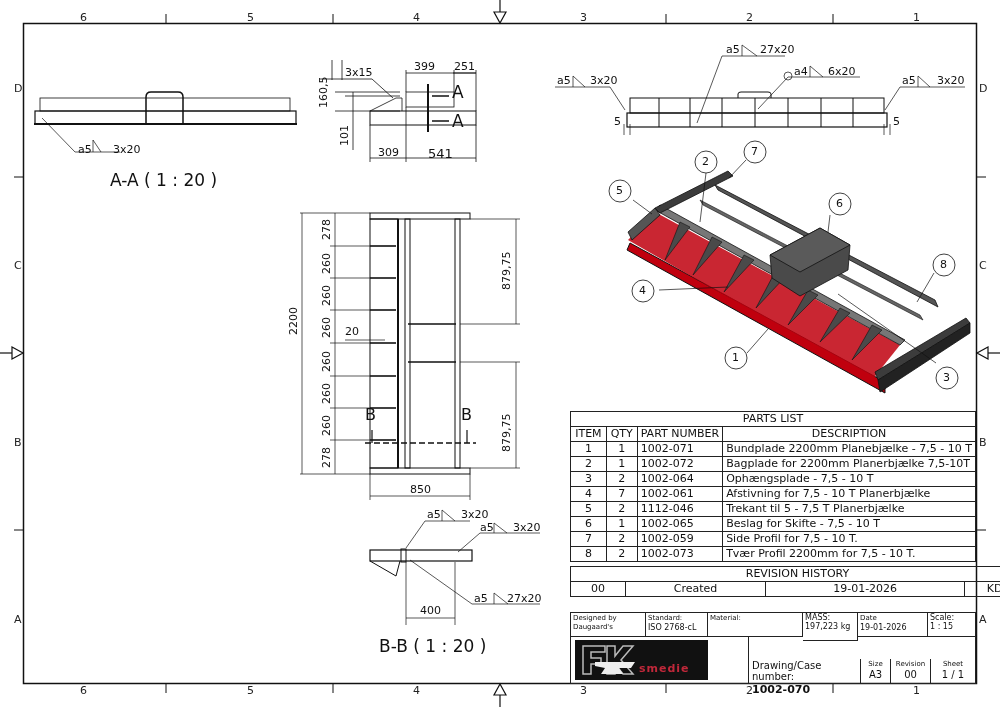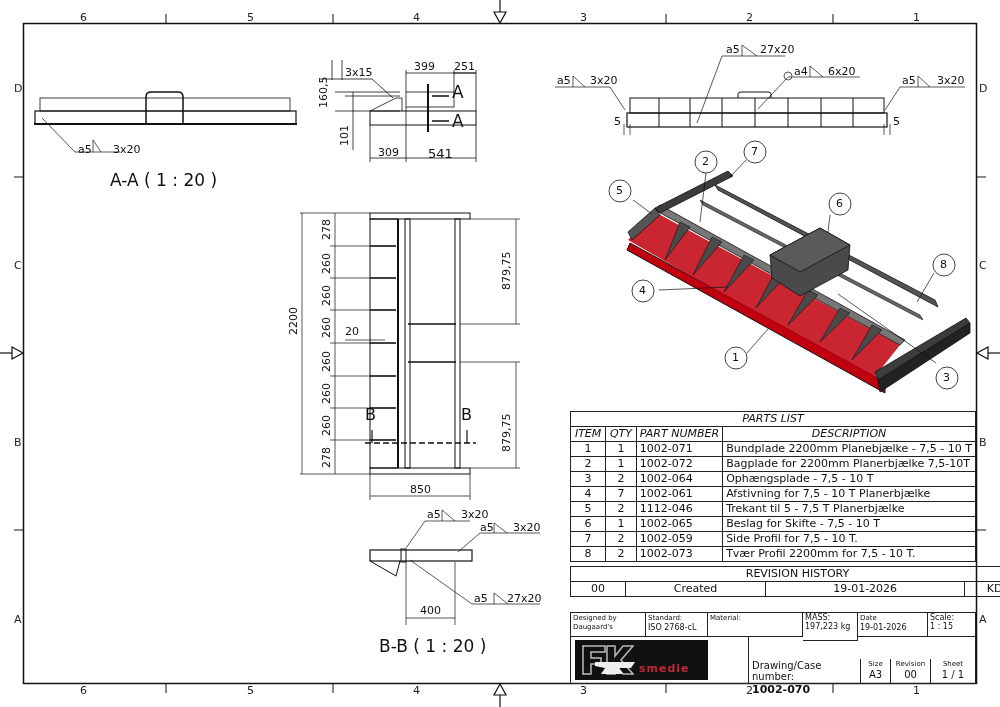--- a/index.html
+++ b/index.html
@@ -2,21 +2,21 @@
 <html><head>
 <meta charset="utf-8">
 <style>
   html,body{margin:0;padding:0;background:#fff;}
   body{width:1000px;height:707px;position:relative;overflow:hidden;font-family:"DejaVu Sans",sans-serif;color:#111;}
   .abs{position:absolute;}
   .zone{position:absolute;font-size:11px;color:#222;}
   table{border-collapse:collapse;}
   .pl{position:absolute;left:570px;top:411px;width:406px;font-size:11px;}
   .pl td,.pl th{border:1px solid #222;padding:0 3px;height:14px;line-height:14px;font-weight:normal;white-space:nowrap;}
-  .pl th{text-align:center;font-style:italic;}
+  .pl th{text-align:center;}
   .c{text-align:center;}
   .rh{position:absolute;left:570px;top:566px;width:455px;font-size:11px;}
   .rh td,.rh th{border:1px solid #222;height:14px;line-height:14px;font-weight:normal;text-align:center;padding:0 2px;}
   .tb{position:absolute;left:570px;top:612px;width:406px;height:72px;border:1px solid #222;box-sizing:border-box;font-size:7px;}
   .cell{position:absolute;border-right:1px solid #222;box-sizing:border-box;}
   .lbl{font-size:7px;line-height:8px;padding:1px 2px;}
   .val{font-size:8px;padding:0 2px;}
 </style>
 </head>
 <body>

